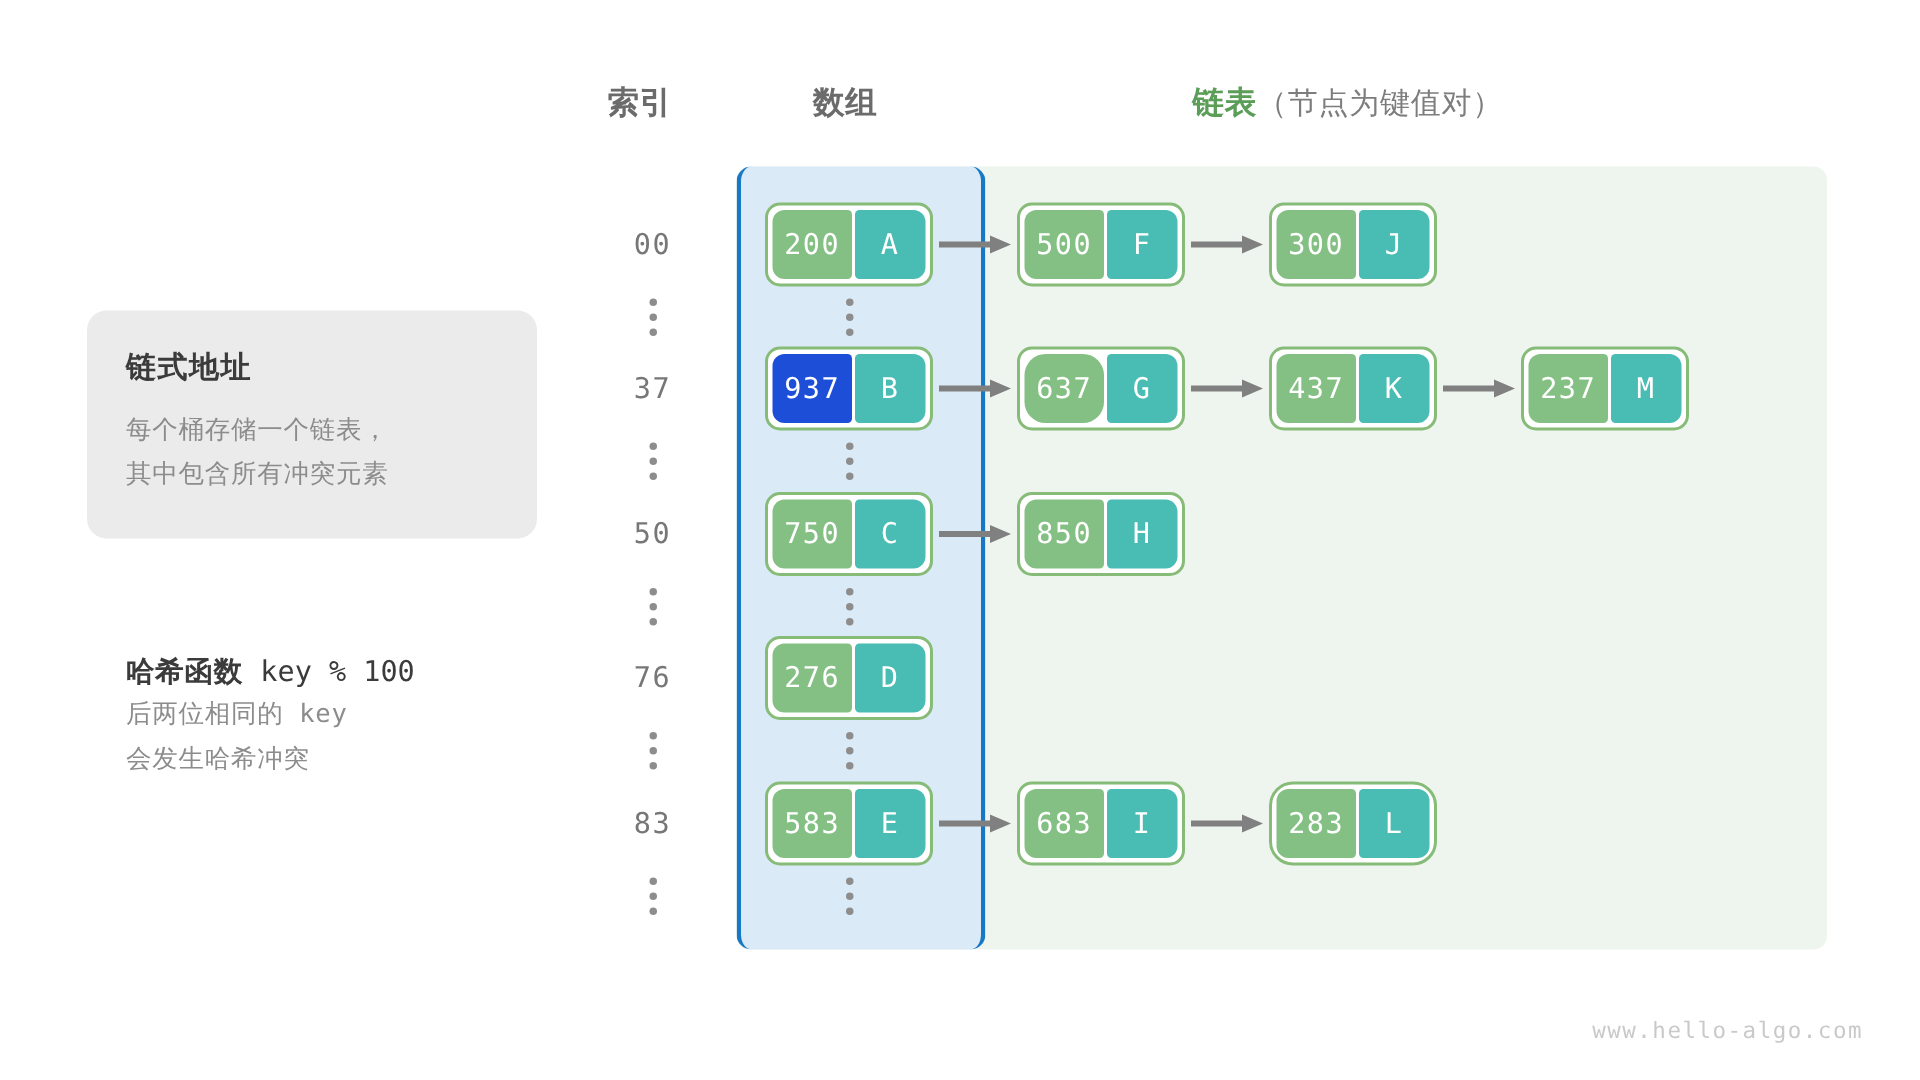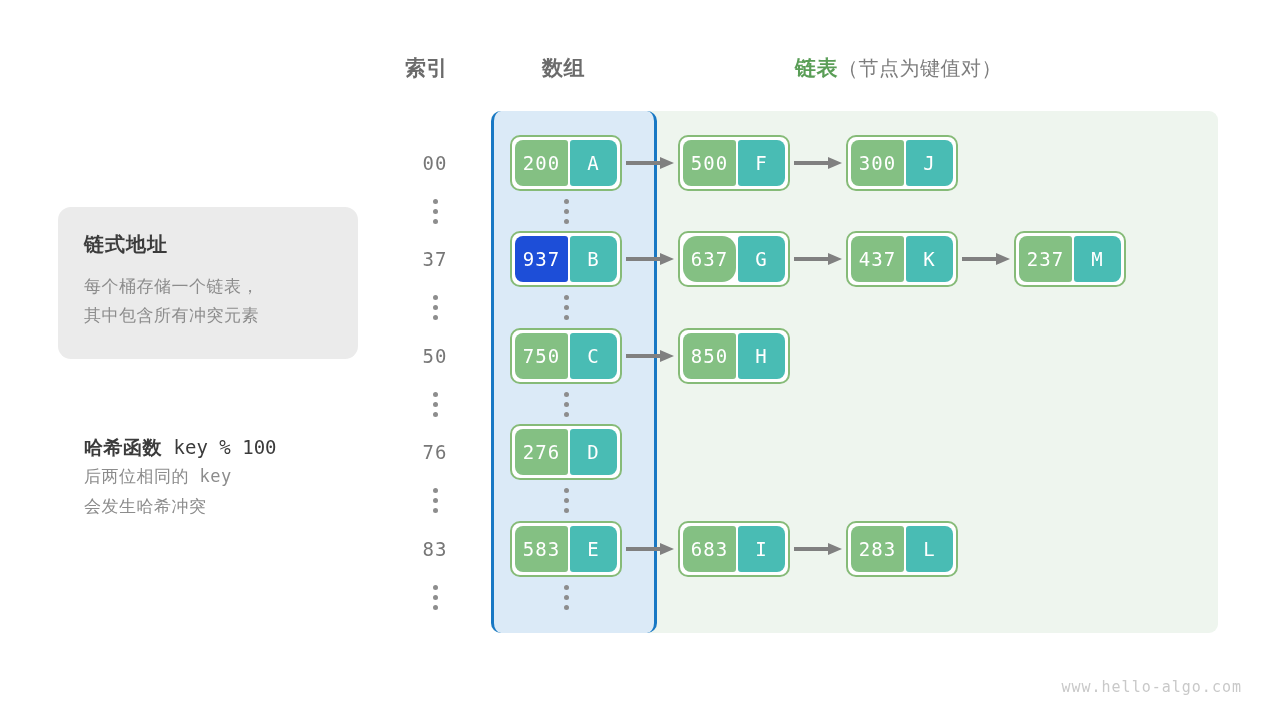--- a/index.html
+++ b/index.html
@@ -380,21 +380,21 @@
           <div class="node" style="border-color: rgb(134, 187, 120);">
             <div class="cell key" style="background: rgb(132, 192, 131);">683</div>
             <div class="cell val" style="background: rgb(73, 188, 180);">I</div>
           </div>
           <div class="arrow">
             <svg width="48" height="14" viewBox="0 0 48 14">
               <line x1="0" y1="7" x2="36" y2="7" stroke="#808080" stroke-width="4"></line>
               <polygon points="34,1 48,7 34,13" fill="#808080"></polygon>
             </svg>
           </div>
-          <div class="node" style="border-color: rgb(134, 187, 120);">
+          <div class="node" style="border-color: rgb(134, 187, 120); border-radius: 16px;">
             <div class="cell key" style="background: rgb(132, 192, 131);">283</div>
             <div class="cell val" style="background: rgb(73, 188, 180);">L</div>
           </div>
         </div>
       </div>
       <div class="row dots" style="top: 575px;">
         <div class="idx">
           <div class="dot"></div>
           <div class="dot"></div>
           <div class="dot"></div>

